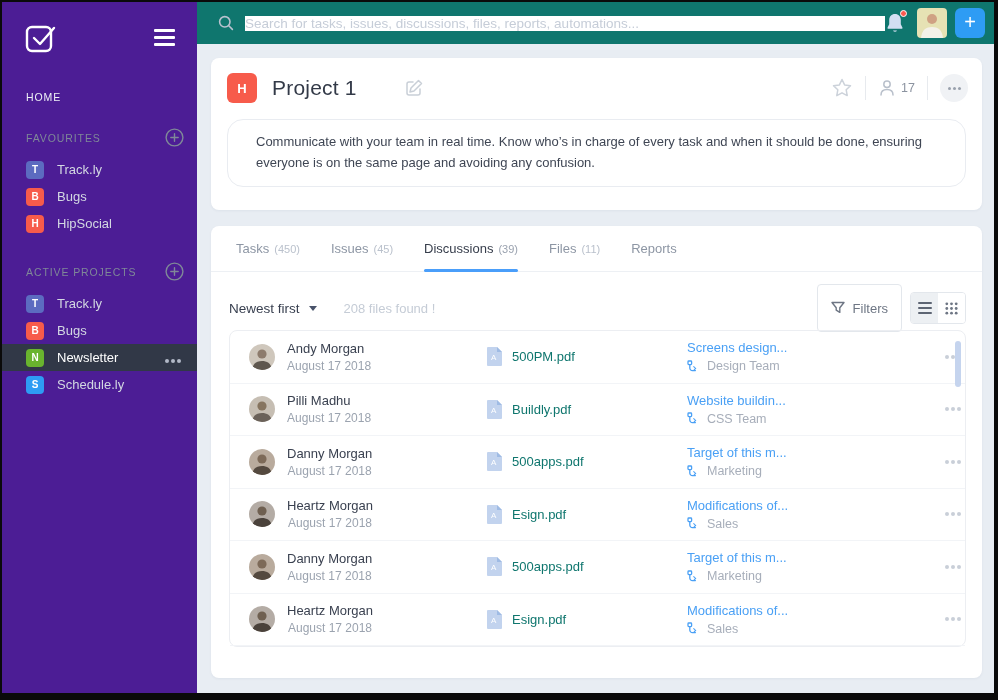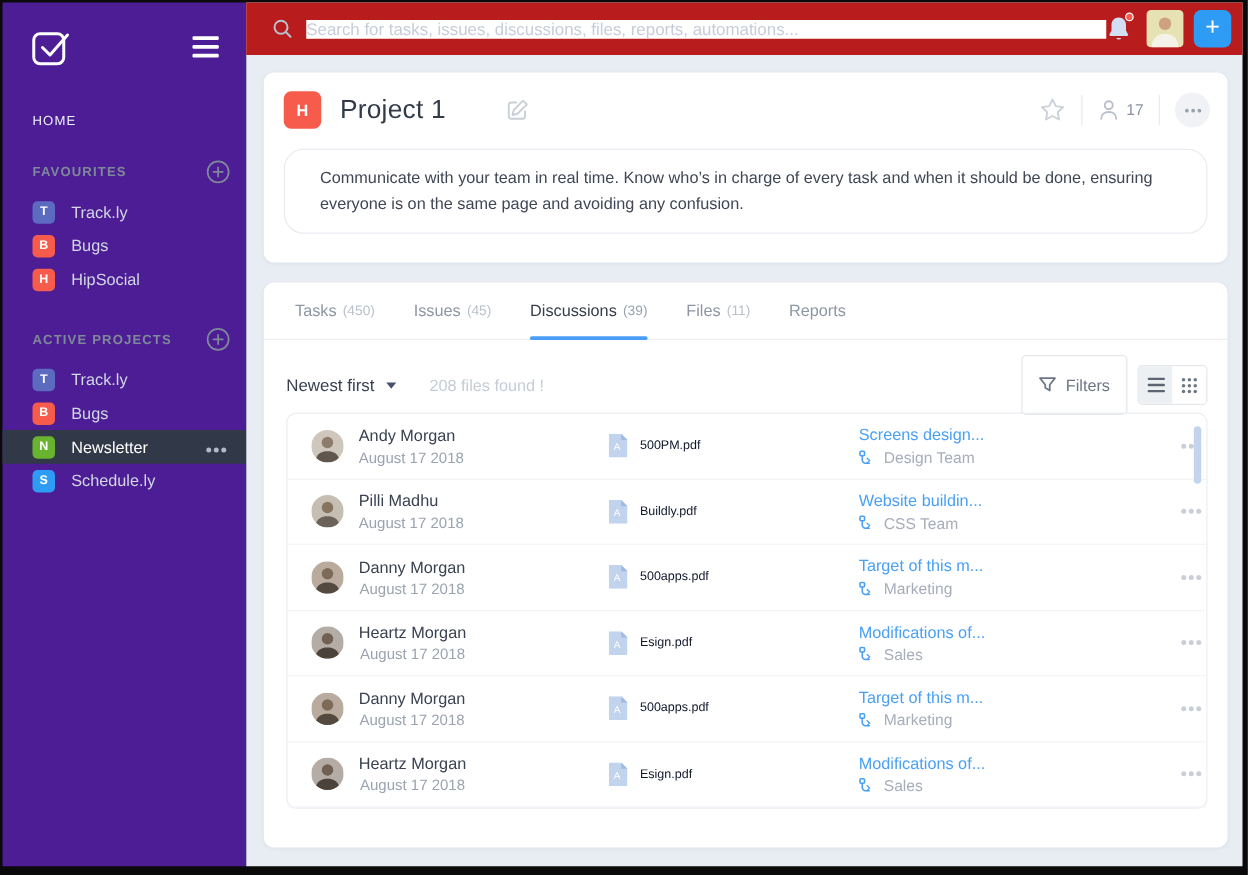--- a/index.html
+++ b/index.html
@@ -7,36 +7,36 @@
   body { font-family:"Liberation Sans", sans-serif; width:998px; height:700px; overflow:hidden; }
   .window { position:relative; width:998px; height:700px; background:#0a0a0a; }
 
   
   .sidebar { position:absolute; left:2px; top:2px; width:195px; height:691px; background:#4c1d95; }
   .logo-row { display:flex; align-items:center; justify-content:space-between; padding:18px 20px 0 21px; }
   .logo-icon svg { display:block; }
   .hamburger { display:flex; flex-direction:column; gap:4px; cursor:pointer; padding:4px 2px; }
   .hamburger span { display:block; width:21px; height:3px; background:#fff; border-radius:1px; }
   .home-item { padding:37px 24px 0 24px; color:#eef1f6; font-size:10.5px; letter-spacing:0.9px; font-weight:500; }
-  .section-head { display:flex; align-items:center; justify-content:space-between; padding:0 13px 0 24px; margin-top:25px; color:#7f8898; font-size:10.5px; letter-spacing:0.9px; font-weight:700; }
+  .section-head { display:flex; align-items:center; justify-content:space-between; padding:0 13px 0 24px; margin-top:25px; color:#7f8898; font-size:10.5px; letter-spacing:0.9px; font-weight:400; }
   .plus-circle { cursor:pointer; display:flex; }
   .side-list { margin-top:9px; }
   .side-item { display:flex; align-items:center; gap:13px; padding:5px 14px 5px 24px; height:27px; cursor:pointer; }
   .side-item .badge { width:18px; height:18px; border-radius:4px; color:#fff; font-size:10px; font-weight:700; display:flex; align-items:center; justify-content:center; flex:none; }
   .side-item .iname { color:#d3d8e2; font-size:13px; }
   .side-item.active { background:#313847; }
   .side-item.active .iname { color:#fff; font-weight:500; }
   .badge.indigo { background:#5c6bc0; } .badge.red { background:#f75b4b; }
   .badge.green { background:#69b42e; } .badge.blue { background:#2e9cf4; }
   .dots3 { display:inline-block; width:4px; height:4px; border-radius:50%; background:currentColor; box-shadow:6px 0 0 currentColor, 12px 0 0 currentColor; }
   .side-item .more-wrap { margin-left:auto; color:#b2b9c7; width:18px; }
 
   
   .main { position:absolute; left:197px; top:2px; width:797px; height:691px; background:#e8edf3; }
-  .topbar { height:42px; background:#b91c1c; display:flex; align-items:center; padding:0 9px 0 21px; }
+  .topbar { height:42px; background:#0f766e; display:flex; align-items:center; padding:0 9px 0 21px; }
   .search-wrap { display:flex; align-items:center; flex:1; gap:11px; }
   .search-input { border:none; outline:none; flex:1; font-size:13.5px; color:#49505e; font-family:"Liberation Sans",sans-serif; }
   .search-input::placeholder { color:#c6cdd8; }
   .bell-wrap { position:relative; margin-right:10px; cursor:pointer; width:22px; height:22px; }
   .bell-dot { position:absolute; top:-2px; right:0; width:7px; height:7px; background:#fb5a4f; border-radius:50%; border:1px solid #fff; }
   .topbar-avatar { width:30px; height:30px; border-radius:4px; overflow:hidden; cursor:pointer; flex:none; }
   .add-btn { width:30px; height:30px; margin-left:8px; border-radius:6px; background:#2e9cf4; color:#fff; font-size:20px; font-weight:400; display:flex; align-items:center; justify-content:center; cursor:pointer; line-height:1; padding-bottom:2px; }
 
   .card { position:absolute; left:14px; right:12px; background:#fff; border-radius:8px; box-shadow:0 1px 3px rgba(25,39,70,0.05); }
   .card1 { top:56px; height:152px; padding:13px 14px 0 16px; }
@@ -73,21 +73,21 @@
   .view-btn.active { background:#edf0f3; }
 
   .list-box { position:absolute; left:18px; right:16px; top:104px; bottom:31px; border:1px solid #eceef2; border-radius:8px; display:flex; flex-direction:column; }
   .file-row { flex:1; display:grid; grid-template-columns:238px 200px 1fr 34px; align-items:center; padding:0 14px 0 19px; border-bottom:1px solid #f2f4f7; }
   .file-row:last-child { border-bottom:none; }
   .author-cell { display:flex; align-items:center; gap:12px; }
   .row-avatar { width:26px; height:26px; border-radius:50%; overflow:hidden; flex:none; }
   .author-name { font-size:13px; color:#3a4150; font-weight:500; }
   .author-date { font-size:12px; color:#9ba3af; margin-top:3px;text-align:center; }
   .file-cell { display:flex; align-items:center; gap:10px; }
-  .file-name { font-size:10px; color:#0f172a; }
+  .file-name { font-size:13px; color:#0f766e; }
   .link-cell .doc-link { font-size:13px; color:#4aa0f5; cursor:pointer; }
   .team-line { display:flex; align-items:center; gap:7px; margin-top:4px; }
   .team-name { font-size:12.5px; color:#a7aeba; }
   .row-more { color:#c9cfd8; cursor:pointer; display:flex; justify-content:flex-end; padding-right:2px; }
   .scroll-thumb { position:absolute; right:4px; top:10px; width:6px; height:46px; background:#c5d4ee; border-radius:3px; cursor:grab; }
 </style>
 </head>
 <body>
 
 <div class="window">

